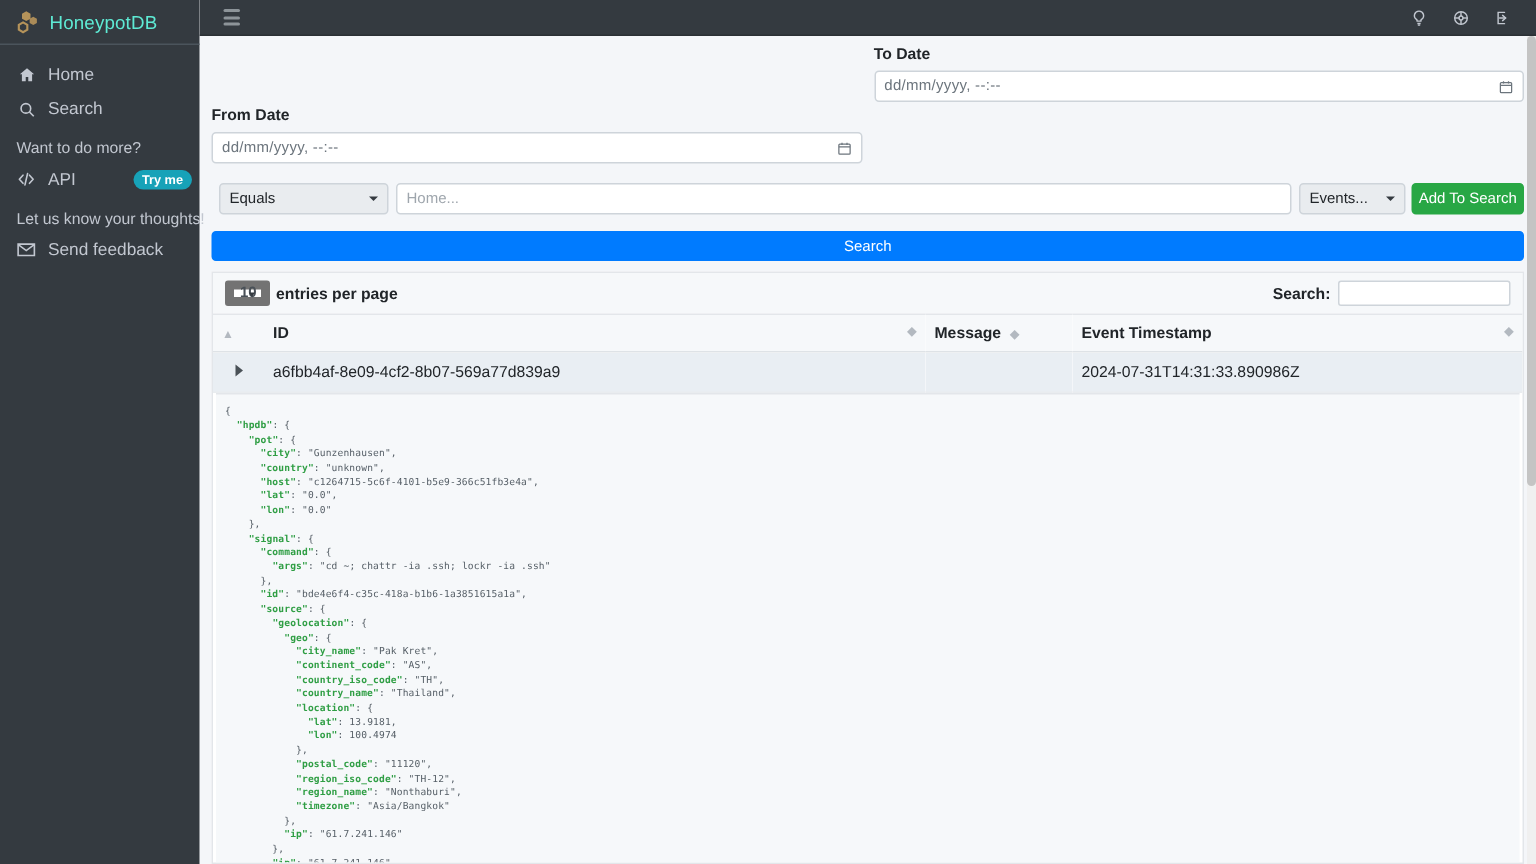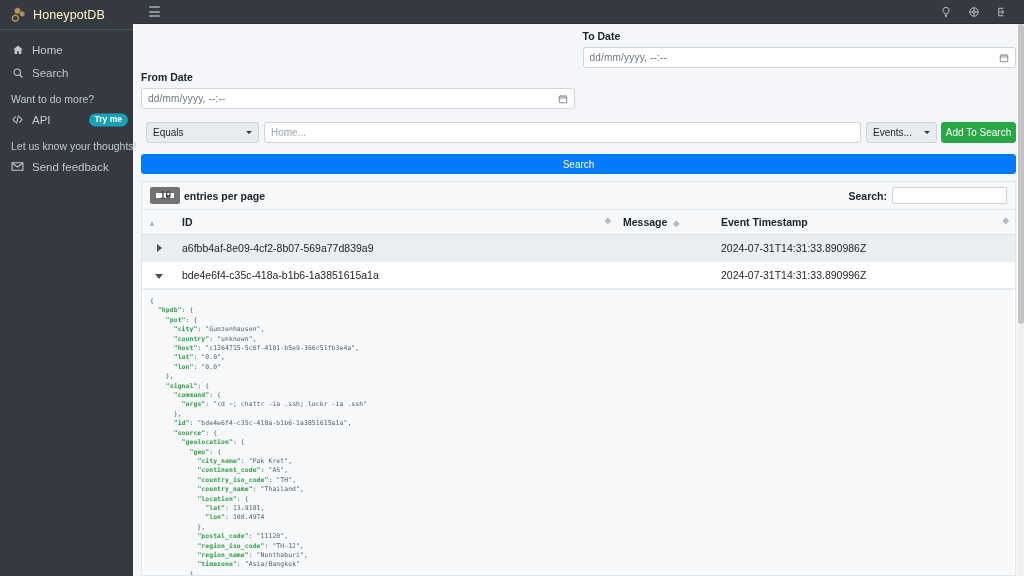--- a/index.html
+++ b/index.html
@@ -28,21 +28,21 @@
   .brand {
     display: flex;
     align-items: center;
     gap: 7px;
     padding: 7px 8px 7px 9px;
     height: 30px;
     border-bottom: 1px solid #4b545c;
   }
   .brand-logo { width: 17px; height: 17px; flex: 0 0 17px; display:block; }
   .brand-text {
-    color: #fef9c3;
+    color: #5eead4;
     font-size: 12.5px;
     font-weight: 400;
     letter-spacing: .1px;
     white-space: nowrap;
   }
   .nav { padding-top: 8px; }
   .nav-item {
     display: flex;
     align-items: center;
     gap: 8px;
@@ -552,28 +552,20 @@
             </tr>
           </thead>
           <tbody>
             <tr class="row-a">
               <td class="c-exp">
                 <span class="tri tri-right"></span>
               </td>
               <td>a6fbb4af-8e09-4cf2-8b07-569a77d839a9</td>
               <td></td>
               <td>2024-07-31T14:31:33.890986Z</td>
-            </tr>
-            <tr class="row-b">
-              <td class="c-exp">
-                <span class="tri tri-down"></span>
-              </td>
-              <td>bde4e6f4-c35c-418a-b1b6-1a3851615a1a</td>
-              <td></td>
-              <td>2024-07-31T14:31:33.890996Z</td>
             </tr>
           </tbody>
         </table>
 
         <div class="detail">
           <pre class="json" id="json-view">{
   <span class="k">"hpdb"</span><span class="p">:</span> {
     <span class="k">"pot"</span><span class="p">:</span> {
       <span class="k">"city"</span><span class="p">:</span> "Gunzenhausen",
       <span class="k">"country"</span><span class="p">:</span> "unknown",

